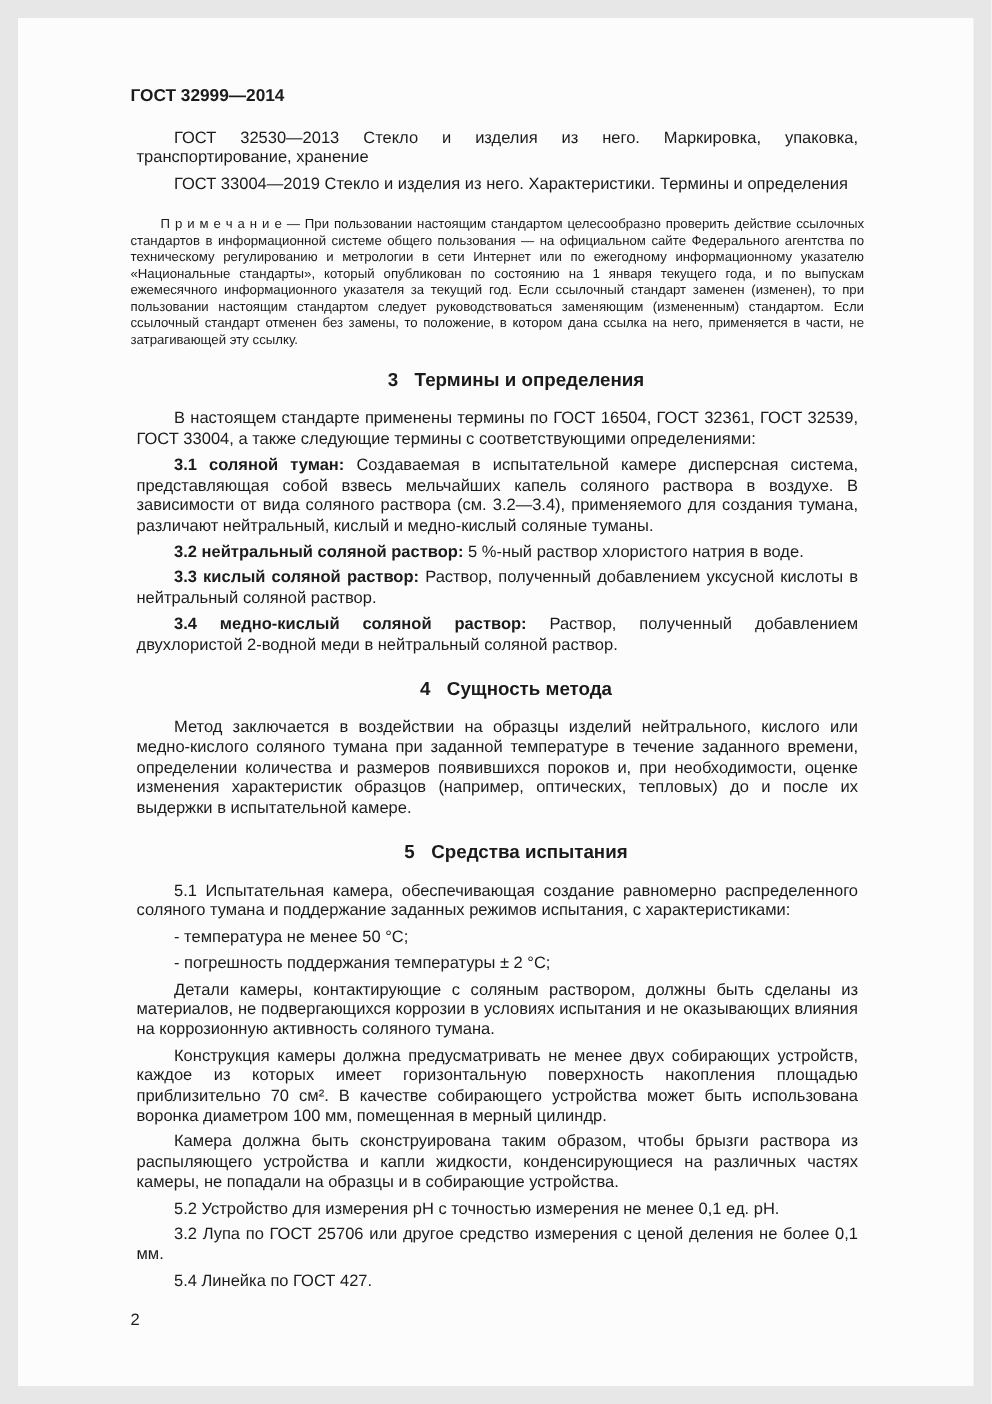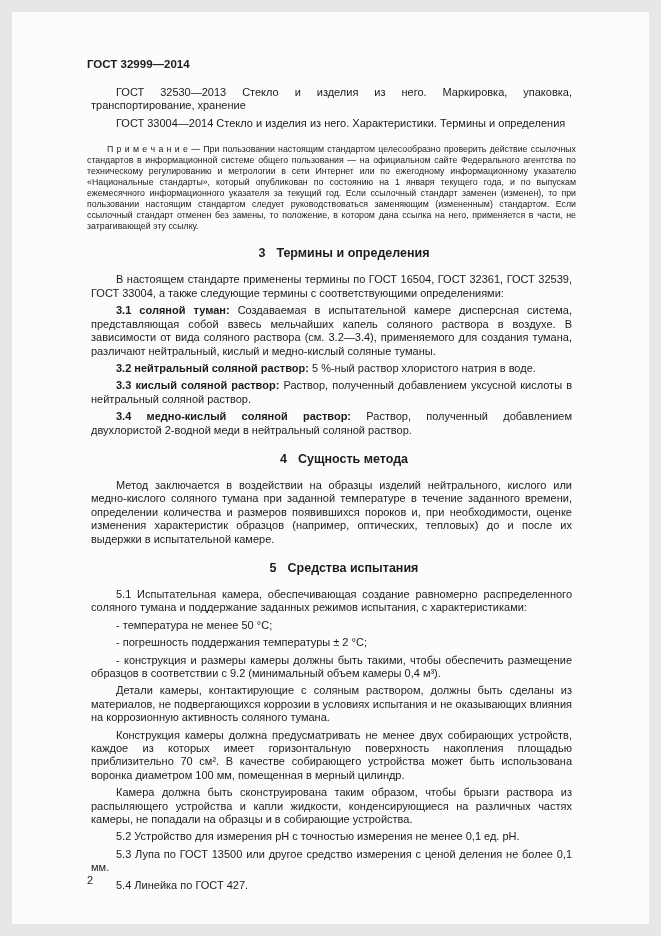--- a/index.html
+++ b/index.html
@@ -64,21 +64,21 @@
   }
 </style>
 </head>
 <body>
 
 <div class="sheet">
 
   <div class="doc-header">ГОСТ 32999—2014</div>
 
   <p class="para">ГОСТ 32530—2013 Стекло и изделия из него. Маркировка, упаковка, транспортирование, хранение</p>
-  <p class="para">ГОСТ 33004—2014 Стекло и изделия из него. Характеристики. Термины и определения</p>
+  <p class="para">ГОСТ 33004—2019 Стекло и изделия из него. Характеристики. Термины и определения</p>
 
   <p class="note"><span>П р и м е ч а н и е</span> <span>— При пользовании настоящим стандартом целесообразно проверить действие ссылочных стандартов в информационной системе общего пользования — на официальном сайте Федерального агентства по техническому регулированию и метрологии в сети Интернет или по ежегодному информационному указателю «Национальные стандарты», который опубликован по состоянию на 1 января текущего года, и по выпускам ежемесячного информационного указателя за текущий год. Если ссылочный стандарт заменен (изменен), то при пользовании настоящим стандартом следует руководствоваться заменяющим (измененным) стандартом. Если ссылочный стандарт отменен без замены, то положение, в котором дана ссылка на него, применяется в части, не затрагивающей эту ссылку.</span></p>
 
   <p class="heading"><span class="h-num">3</span><span>Термины и определения</span></p>
 
   <p class="para">В настоящем стандарте применены термины по ГОСТ 16504, ГОСТ 32361, ГОСТ 32539, ГОСТ 33004, а также следующие термины с соответствующими определениями:</p>
 
   <p class="para"><b class="term-label">3.1 соляной туман:</b> <span>Создаваемая в испытательной камере дисперсная система, представляющая собой взвесь мельчайших капель соляного раствора в воздухе. В зависимости от вида соляного раствора (см. 3.2—3.4), применяемого для создания тумана, различают нейтральный, кислый и медно-кислый соляные туманы.</span></p>
   <p class="para"><b class="term-label">3.2 нейтральный соляной раствор:</b> <span>5 %-ный раствор хлористого натрия в воде.</span></p>
   <p class="para"><b class="term-label">3.3 кислый соляной раствор:</b> <span>Раствор, полученный добавлением уксусной кислоты в нейтральный соляной раствор.</span></p>
@@ -86,23 +86,22 @@
 
   <p class="heading"><span class="h-num">4</span><span>Сущность метода</span></p>
 
   <p class="para">Метод заключается в воздействии на образцы изделий нейтрального, кислого или медно-кислого соляного тумана при заданной температуре в течение заданного времени, определении количества и размеров появившихся пороков и, при необходимости, оценке изменения характеристик образцов (например, оптических, тепловых) до и после их выдержки в испытательной камере.</p>
 
   <p class="heading"><span class="h-num">5</span><span>Средства испытания</span></p>
 
   <p class="para">5.1 Испытательная камера, обеспечивающая создание равномерно распределенного соляного тумана и поддержание заданных режимов испытания, с характеристиками:</p>
   <p class="para">- температура не менее 50 °С;</p>
   <p class="para">- погрешность поддержания температуры ± 2 °С;</p>
-  <p class="para">- конструкция и размеры камеры должны быть такими, чтобы обеспечить размещение образцов в соответствии с 9.2 (минимальный объем камеры 0,4 м³).</p>
   <p class="para">Детали камеры, контактирующие с соляным раствором, должны быть сделаны из материалов, не подвергающихся коррозии в условиях испытания и не оказывающих влияния на коррозионную активность соляного тумана.</p>
   <p class="para">Конструкция камеры должна предусматривать не менее двух собирающих устройств, каждое из которых имеет горизонтальную поверхность накопления площадью приблизительно 70 см². В качестве собирающего устройства может быть использована воронка диаметром 100 мм, помещенная в мерный цилиндр.</p>
   <p class="para">Камера должна быть сконструирована таким образом, чтобы брызги раствора из распыляющего устройства и капли жидкости, конденсирующиеся на различных частях камеры, не попадали на образцы и в собирающие устройства.</p>
   <p class="para">5.2 Устройство для измерения pH с точностью измерения не менее 0,1 ед. pH.</p>
-  <p class="para">5.3 Лупа по ГОСТ 13500 или другое средство измерения с ценой деления не более 0,1 мм.</p>
+  <p class="para">3.2 Лупа по ГОСТ 25706 или другое средство измерения с ценой деления не более 0,1 мм.</p>
   <p class="para">5.4 Линейка по ГОСТ 427.</p>
 
   <div class="page-num">2</div>
 
 </div>
 
 </body></html>

